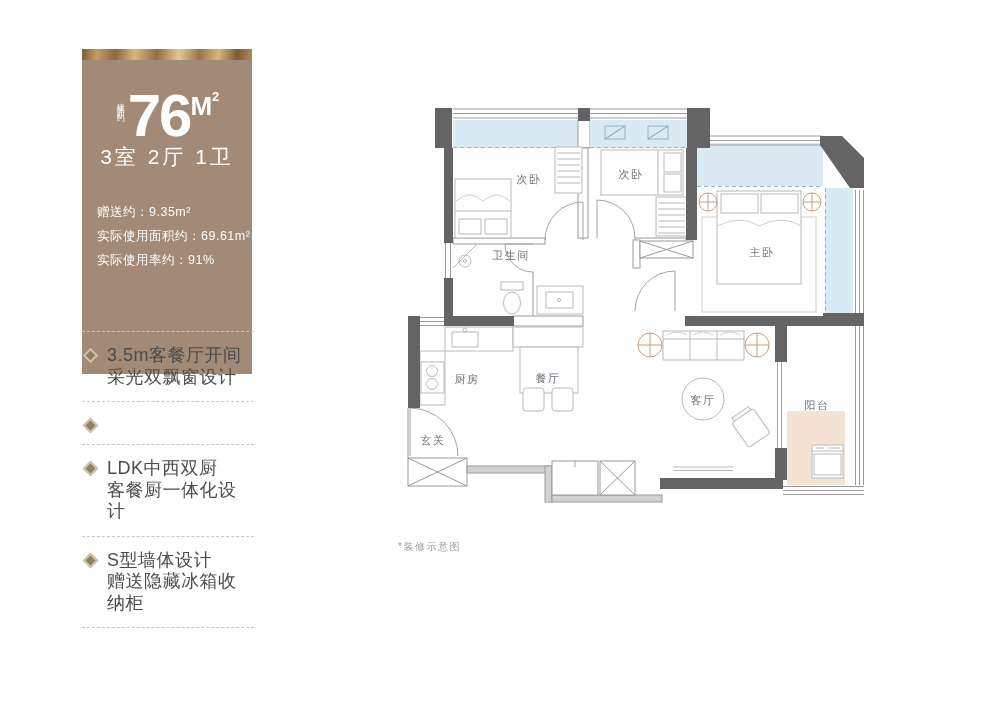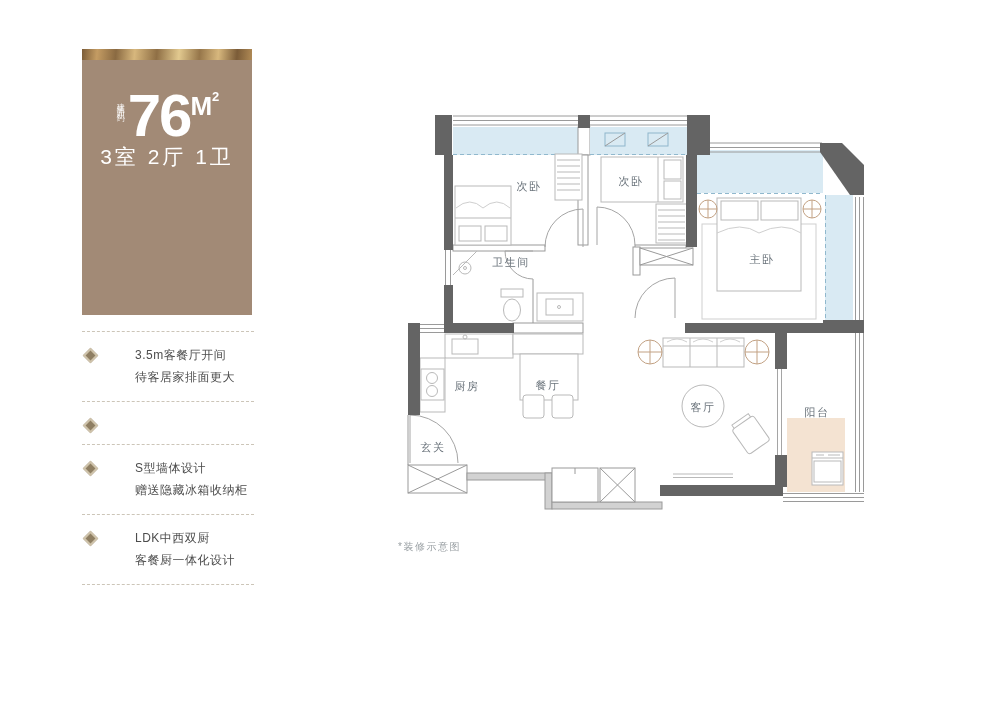--- a/index.html
+++ b/index.html
@@ -2,21 +2,21 @@
 <html><head>
 <meta charset="utf-8">
 <style>
   html,body{margin:0;padding:0;}
   body{
     width:1000px;height:702px;position:relative;background:#ffffff;
     font-family:"Liberation Sans",sans-serif;overflow:hidden;
   }
   
   .card{
-    position:absolute;left:82px;top:49px;width:170px;height:266px;
+    position:absolute;left:82px;top:49px;width:170px;height:325px;
     background:#a28a76;color:#fff;
   }
   .card-strip{
     height:11px;width:100%;
     background:linear-gradient(95deg,#7b5c38 0%,#c49c63 9%,#8a6a42 20%,
       #d7b77d 31%,#8f6f45 44%,#e2c98f 57%,#96764a 69%,#d7b77d 80%,
       #7b5c38 91%,#b08a55 100%);
   }
   .area-row{display:flex;align-items:flex-start;justify-content:center;margin-top:29px;}
   .area-vertical{
@@ -32,23 +32,23 @@
   }
   .card-details{margin:29px 0 0 15px;font-size:12.5px;line-height:24px;letter-spacing:.5px;}
   
   .features{position:absolute;left:82px;top:331px;width:172px;}
   .feature{border-top:1px dashed #ccc5b8;padding:13px 0 13px 2px;display:flex;}
   .features .bottom-dash{border-top:1px dashed #ccc5b8;height:0;}
   .diamond{
     width:7px;height:7px;background:#8f7f63;border:2px solid #cfc3ab;
     transform:rotate(45deg);margin:5px 11px 0 1px;flex:none;
   }
-  .feature-text{font-size:12px;color:#4c4c4c;line-height:21.5px;letter-spacing:.5px;margin-left:28px;}
-  
-  .plan{position:absolute;left:395px;top:95px;}
+  .feature-text{font-size:18px;color:#4c4c4c;line-height:21.5px;letter-spacing:.5px;}
+  
+  .plan{position:absolute;left:395px;top:88px;}
   .caption{
     position:absolute;left:398px;top:540px;font-size:10px;color:#9aa0a4;letter-spacing:1.5px;
   }
   
   .w{fill:#646464;stroke:none;}
   .ln{stroke:#9a9a9a;fill:none;}
   .lw{stroke:#9a9a9a;fill:#ffffff;}
   .gb{fill:#d2d2d2;stroke:#9a9a9a;}
   .f{stroke:#b9b9b9;fill:none;}
   .fw{stroke:#b9b9b9;fill:#ffffff;}
@@ -68,47 +68,52 @@
 <body>
 
 <div class="card">
   <div class="card-strip"></div>
   <div class="area-row">
     <span class="area-vertical">建筑面积约</span>
     <span class="area-number">76</span>
     <span class="area-unit"><span>M</span><span class="exp">2</span></span>
   </div>
   <div class="rooms-summary">3室 2厅 1卫</div>
+  <div class="card-details">
+    <div>赠送约：9.35m²</div>
+    <div>实际使用面积约：69.61m²</div>
+    <div>实际使用率约：91%</div>
+  </div>
 </div>
 
 <div class="features">
   <div class="feature">
     <span class="diamond"></span>
     <span class="feature-text">
       <div>3.5m客餐厅开间</div>
-      <div>待客居家排面更大</div>
-    </span>
-  </div>
-  <div class="feature">
-    <span class="diamond"></span>
-    <span class="feature-text">
+      <div>采光双飘窗设计</div>
+    </span>
+  </div>
+  <div class="feature">
+    <span class="diamond"></span>
+    <span class="feature-text">
+    </span>
+  </div>
+  <div class="feature">
+    <span class="diamond"></span>
+    <span class="feature-text">
+      <div>LDK中西双厨</div>
+      <div>客餐厨一体化设计</div>
     </span>
   </div>
   <div class="feature">
     <span class="diamond"></span>
     <span class="feature-text">
       <div>S型墙体设计</div>
       <div>赠送隐藏冰箱收纳柜</div>
-    </span>
-  </div>
-  <div class="feature">
-    <span class="diamond"></span>
-    <span class="feature-text">
-      <div>LDK中西双厨</div>
-      <div>客餐厨一体化设计</div>
     </span>
   </div>
   <div class="bottom-dash"></div>
 </div>
 
 <div class="plan">
 <svg width="480" height="460" viewBox="395 105 480 460">
 
   <g>
     <rect class="blue" x="453" y="137" width="125" height="28"></rect>

